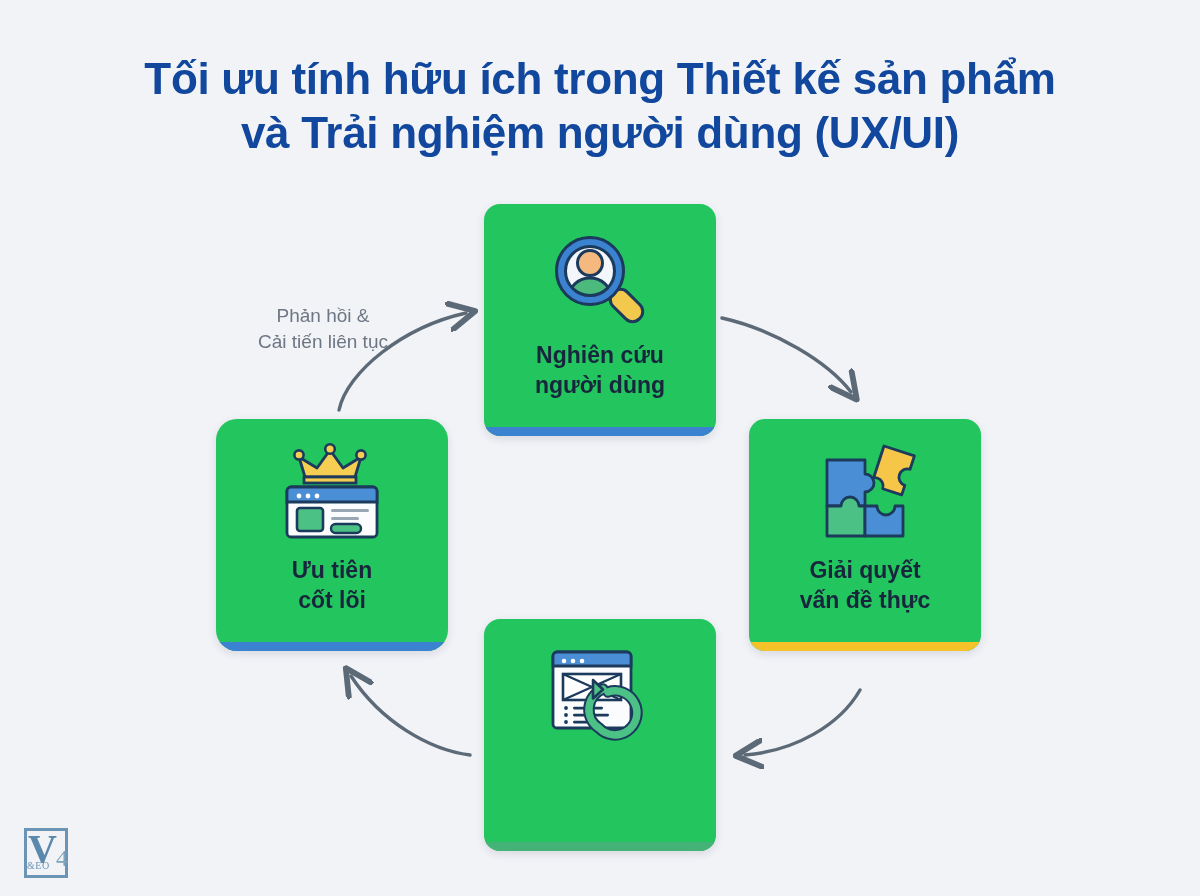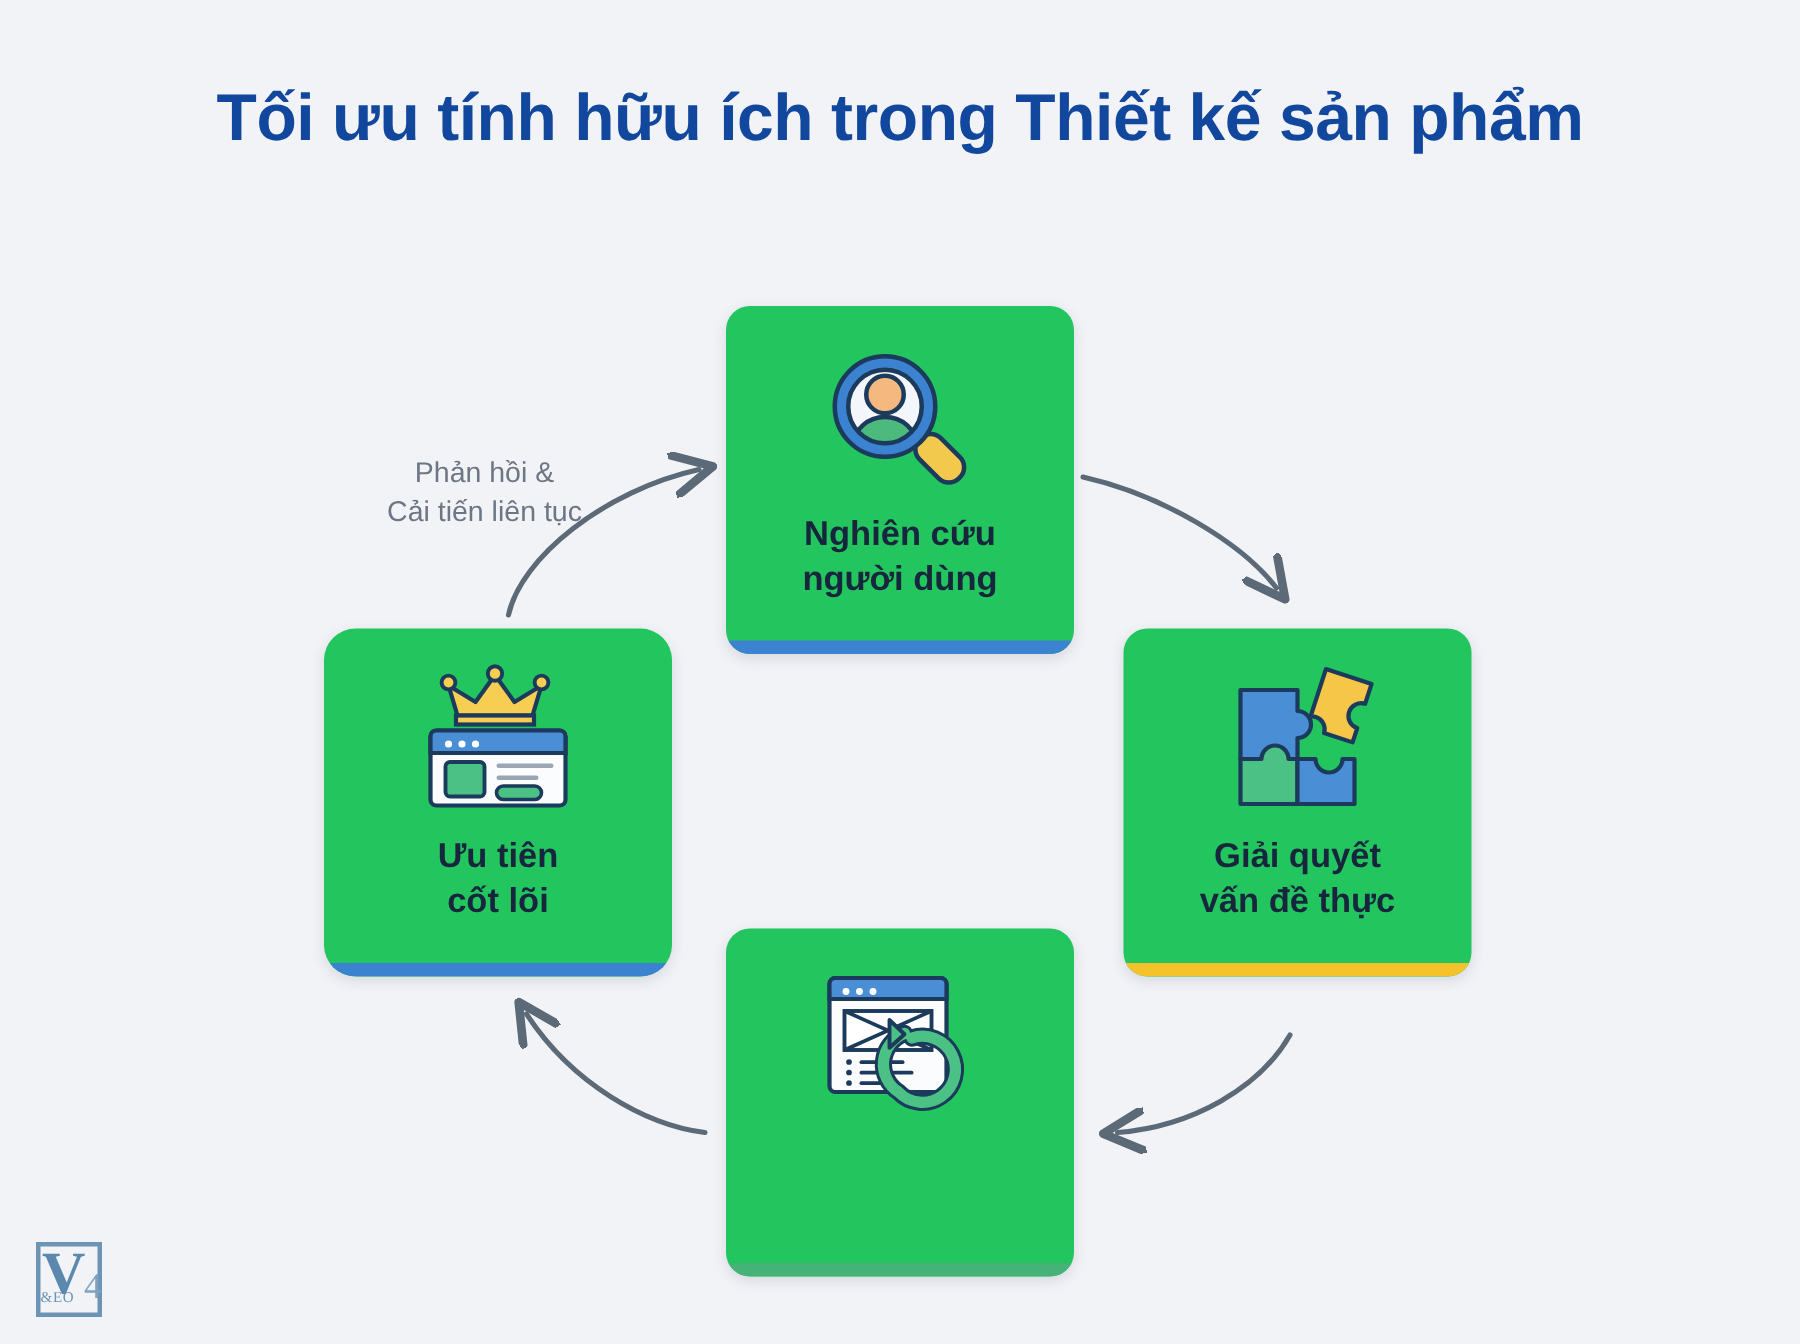--- a/index.html
+++ b/index.html
@@ -160,20 +160,21 @@
     font-family: "Liberation Serif", serif;
   }
 </style>
 </head>
 <body>
 
 <div id="infographic">
 
   <div class="title-block">
     <div class="title-line">Tối ưu tính hữu ích trong Thiết kế sản phẩm</div>
+    <div class="title-line">và Trải nghiệm người dùng (UX/UI)</div>
   </div>
 
   <svg id="arrow-layer" viewBox="0 0 1200 896">
     <defs>
       <marker id="ah" markerWidth="9" markerHeight="9" refX="5.4" refY="4.5" orient="auto">
         <path d="M0.6,0.6 L8.2,4.5 L0.6,8.4" fill="none" stroke="#5c6977" stroke-width="1.7" stroke-linecap="round" stroke-linejoin="round"></path>
       </marker>
     </defs>
 
     <path d="M722,318 C775,330 828,362 851,392" fill="none" stroke="#5c6977" stroke-width="3.4" stroke-linecap="round" marker-end="url(#ah)"></path>

